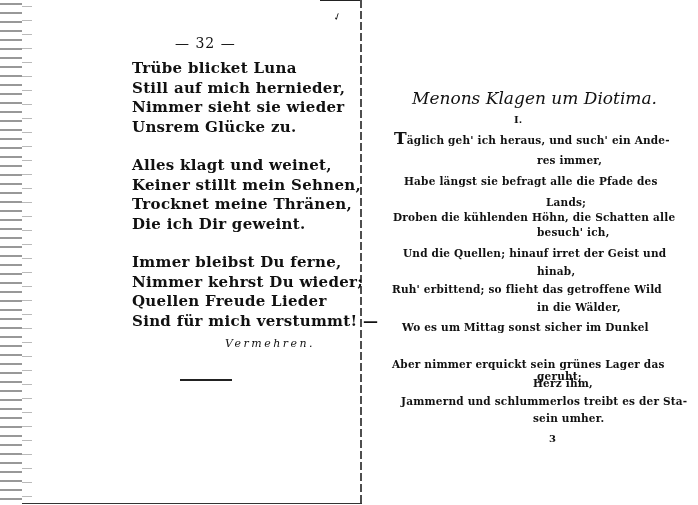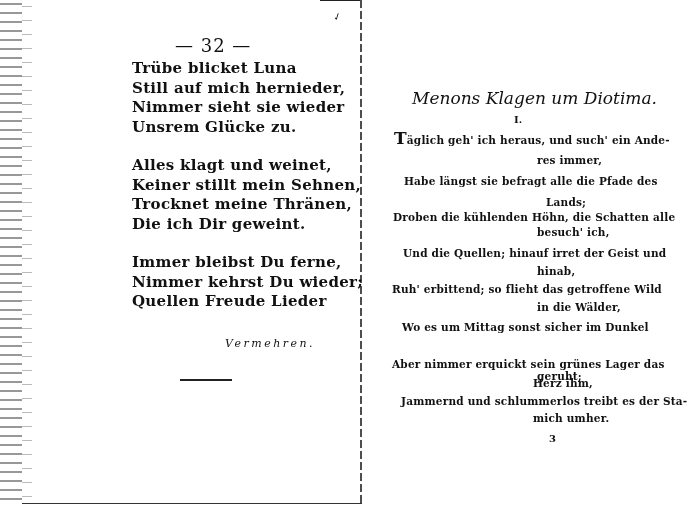--- a/index.html
+++ b/index.html
@@ -9,21 +9,21 @@
     background:repeating-linear-gradient(180deg,#fff 0,#fff 3px,#444 3px,#444 5px,#fff 5px,#fff 9px);
     opacity:.55; }
   .spine-left2 { position:absolute; left:22px; top:0; width:10px; height:505px;
     background:repeating-linear-gradient(180deg,#fff 0,#fff 6px,#666 6px,#666 7px,#fff 7px,#fff 14px);
     opacity:.45; }
   .gutter { position:absolute; left:360px; top:0; width:2px; height:505px;
     background:repeating-linear-gradient(180deg,#222 0,#222 8px,#fff 8px,#fff 11px); opacity:.8; }
   .top-rule { position:absolute; left:320px; top:0; width:40px; height:1px; background:#222; }
   .bottom-rule { position:absolute; left:22px; top:503px; width:340px; height:1px; background:#333; }
   .mark { position:absolute; left:333px; top:11px; font-size:10px; transform:rotate(-20deg); }
-  .pagenum-left { position:absolute; left:175px; top:35px; font-size:18px; letter-spacing:1px; }
+  .pagenum-left { position:absolute; left:175px; top:35px; font-size:14px; letter-spacing:1px; }
   .line { font-size:15px; font-weight:bold; line-height:19.5px; white-space:nowrap; letter-spacing:.3px; }
   .stanza { position:absolute; left:132px; }
   .author { position:absolute; left:225px; top:337px; font-style:italic; font-size:11px; letter-spacing:2.5px; }
   .end-rule { position:absolute; left:180px; top:379px; width:52px; height:2px; background:#222; }
 
   .title { position:absolute; left:412px; top:88px; font-style:italic; font-size:17px; white-space:nowrap; }
   .section-num { position:absolute; left:514px; top:114px; font-size:10px; font-weight:bold; }
   .r { position:absolute; font-size:10.5px; font-weight:bold; white-space:nowrap; letter-spacing:.2px; }
   .dropcap { font-size:17px; }
   .sig { position:absolute; left:549px; top:433px; font-size:10px; font-weight:bold; }
@@ -49,20 +49,21 @@
 <div class="stanza" style="top:156px">
   <div class="line">Alles klagt und weinet,</div>
   <div class="line">Keiner stillt mein Sehnen,</div>
   <div class="line">Trocknet meine Thränen,</div>
   <div class="line">Die ich Dir geweint.</div>
 </div>
 <div class="stanza" style="top:253px">
   <div class="line">Immer bleibst Du ferne,</div>
   <div class="line">Nimmer kehrst Du wieder;</div>
   <div class="line">Quellen Freude Lieder</div>
+  <div class="line">Sind für mich verstummt! —</div>
 </div>
 <div class="author">Vermehren.</div>
 <div class="end-rule"></div>
 
 <div class="title">Menons Klagen um Diotima.</div>
 <div class="section-num">I.</div>
 <div id="right-lines">
     <div class="r" style="left: 394px; top: 128px;"><span class="dropcap">T</span><span>äglich geh' ich heraus, und such' ein Ande-</span></div>
     <div class="r" style="left: 537px; top: 154px;">res immer,</div>
     <div class="r" style="left: 404px; top: 175px;">Habe längst sie befragt alle die Pfade des</div>
@@ -71,15 +72,15 @@
     <div class="r" style="left: 537px; top: 226px;">besuch' ich,</div>
     <div class="r" style="left: 403px; top: 247px;">Und die Quellen; hinauf irret der Geist und</div>
     <div class="r" style="left: 537px; top: 265px;">hinab,</div>
     <div class="r" style="left: 392px; top: 283px;">Ruh' erbittend; so flieht das getroffene Wild</div>
     <div class="r" style="left: 537px; top: 301px;">in die Wälder,</div>
     <div class="r" style="left: 402px; top: 321px;">Wo es um Mittag sonst sicher im Dunkel</div>
     <div class="r" style="left: 537px; top: 339px; margin-top: 31px;">geruht;</div>
     <div class="r" style="left: 392px; top: 358px;">Aber nimmer erquickt sein grünes Lager das</div>
     <div class="r" style="left: 533px; top: 377px;">Herz ihm,</div>
     <div class="r" style="left: 401px; top: 395px;">Jammernd und schlummerlos treibt es der Sta-</div>
-    <div class="r" style="left: 533px; top: 412px;">mich umher.</div>
+    <div class="r" style="left: 533px; top: 412px;">sein umher.</div>
   </div>
 <div class="sig">3</div>
 
 </body></html>

